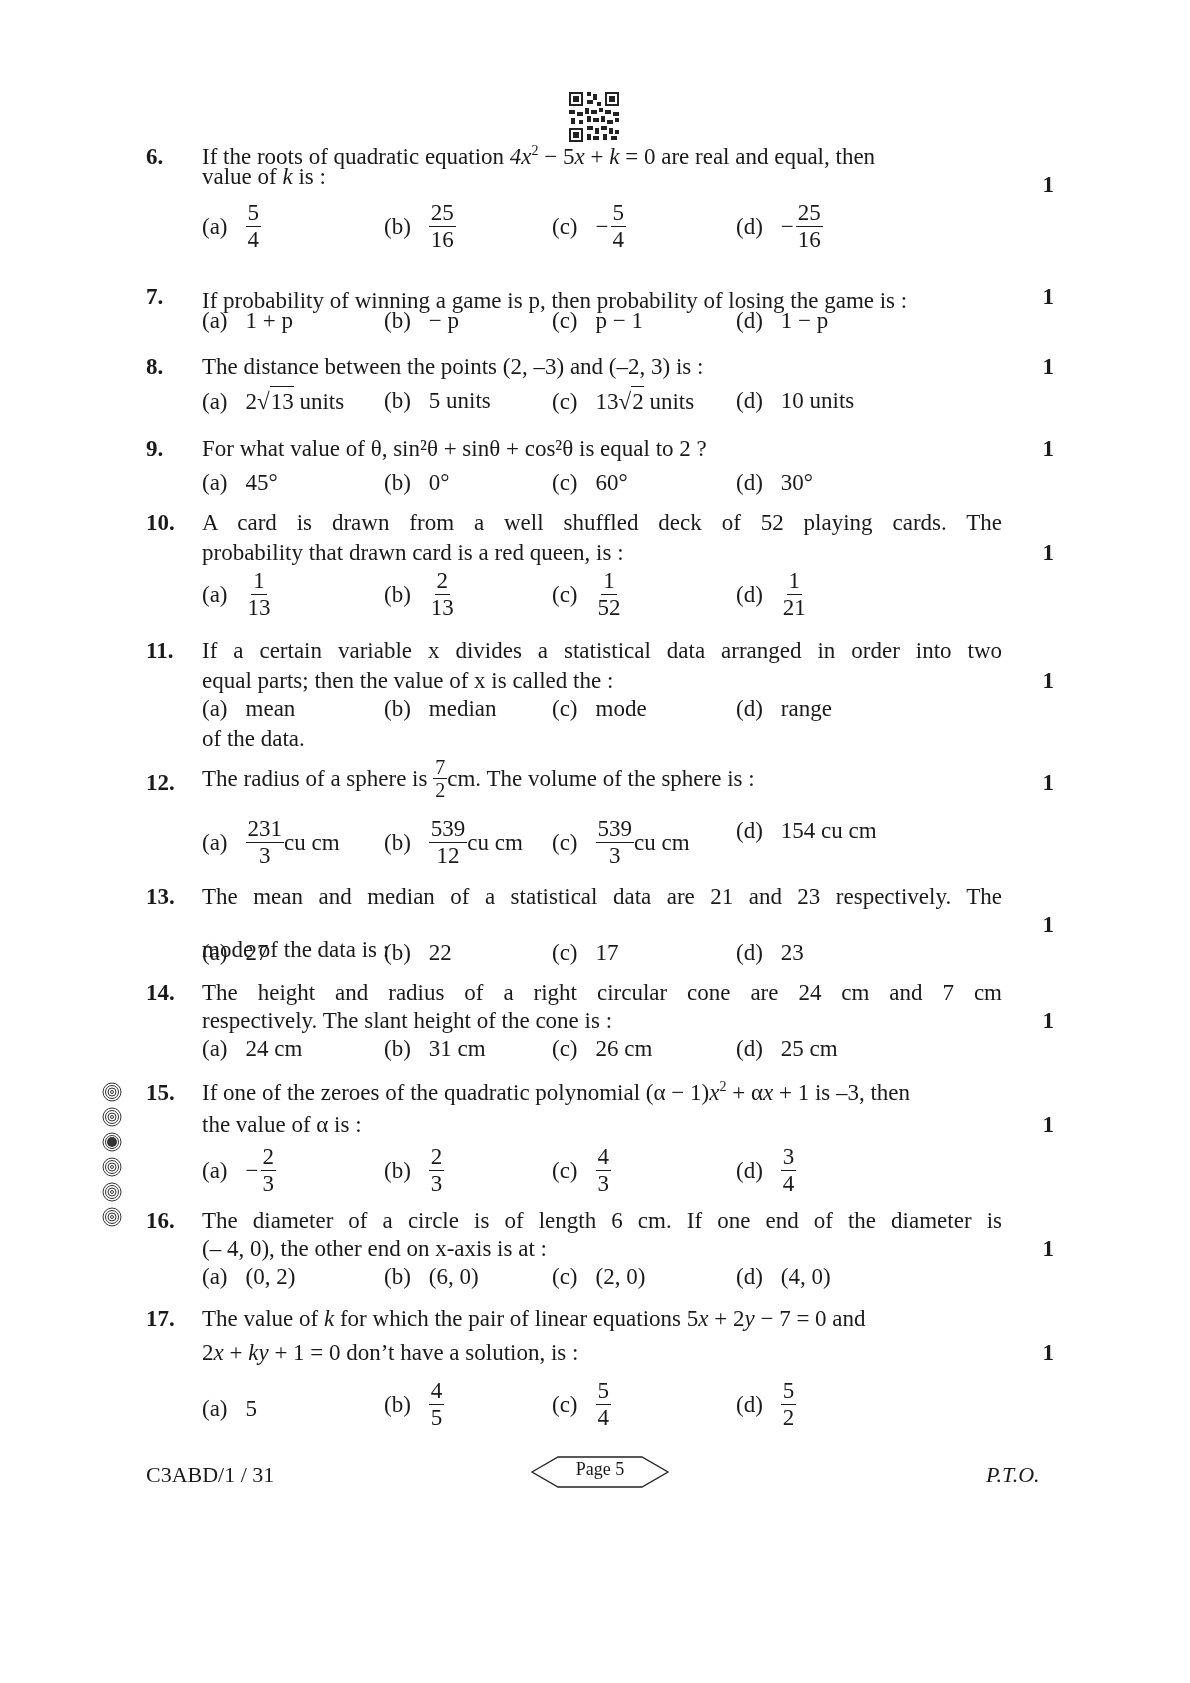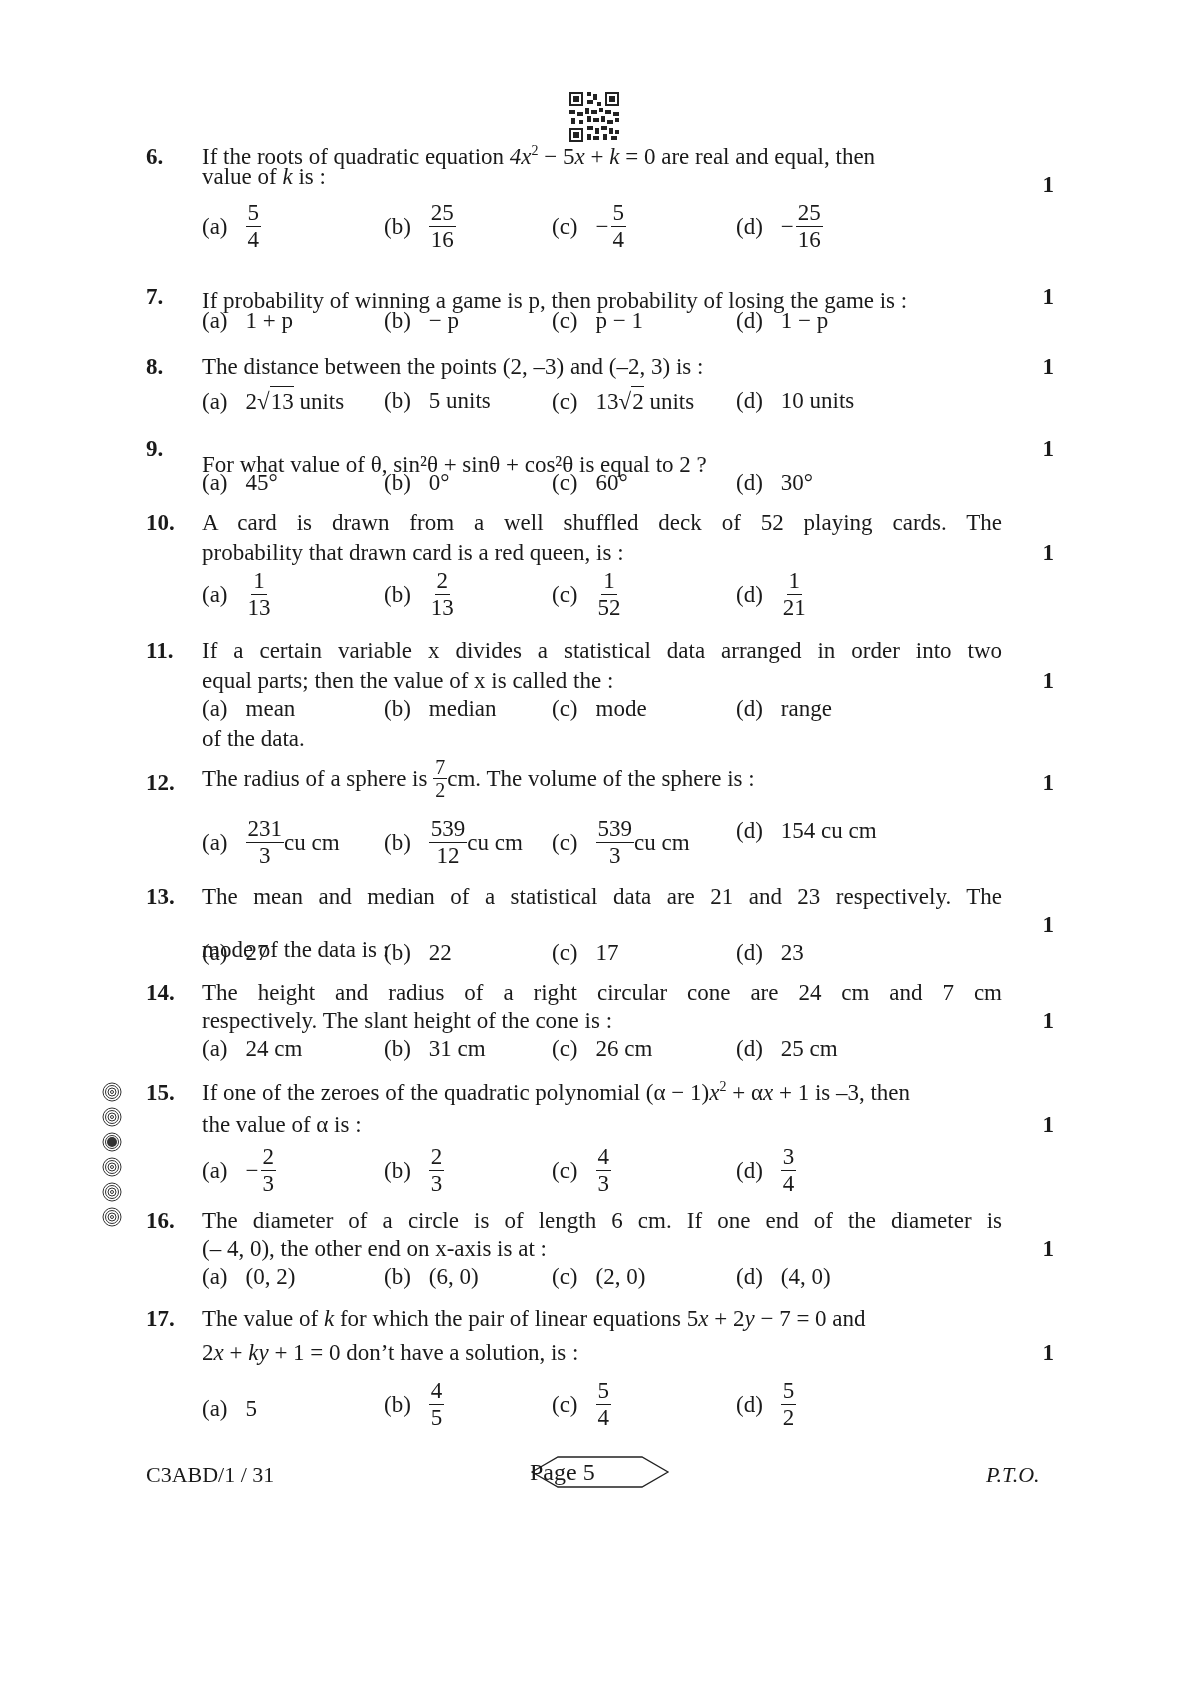--- a/index.html
+++ b/index.html
@@ -149,21 +149,21 @@
       <div class="opt" style="left:350px;"><span class="lbl">(c)</span><span>13</span>√<span class="sqrt">2</span>&nbsp;<span>units</span></div>
       <div class="opt" style="left:534px;">
           <span class="lbl">(d)</span>
           <span>10 units</span>
         </div>
     </div>
   </div>
 
   <div class="q" style="top:434px;">
     <div class="qnum">9.</div>
-    <div class="qtext" style="top:16px;text-align:left;">For what value of θ, sin²θ + sinθ + cos²θ is equal to 2 ?</div>
+    <div class="qtext" style="top:0;text-align:left;">For what value of θ, sin²θ + sinθ + cos²θ is equal to 2 ?</div>
     <div class="marks" style="top:0;">1</div>
     <div class="opts" style="top:34px;height:30px;">
       <div class="opt" style="left:0;">
           <span class="lbl">(a)</span>
           <span>45°</span>
         </div>
       <div class="opt" style="left:182px;">
           <span class="lbl">(b)</span>
           <span>0°</span>
         </div>
@@ -465,17 +465,17 @@
         <circle cx="10" cy="10" r="4" fill="none" stroke="#333" stroke-width="1"></circle>
         <circle cx="10" cy="10" r="1.5" fill="none" stroke="#333" stroke-width="1"></circle>
       </svg>
   </div>
 
   <div class="footer" style="left:146px;">C3ABD/1 / 31</div>
   <div class="pagebox">
     <svg width="140" height="34" viewBox="0 0 140 34" style="position:absolute;left:0;top:0;">
       <polygon points="2,17 28,2 112,2 138,17 112,32 28,32" fill="none" stroke="#222" stroke-width="1.3"></polygon>
     </svg>
-    <div style="position:absolute;left:0;top:4px;width:140px;font-size:24px;">Page 5</div>
+    <div style="position:absolute;left:0;top:4px;width:140px;text-align:center;font-size:18px;">Page 5</div>
   </div>
   <div class="footer" style="left:986px;font-style:italic;">P.T.O.</div>
 
 </div>
 
 </body></html>

